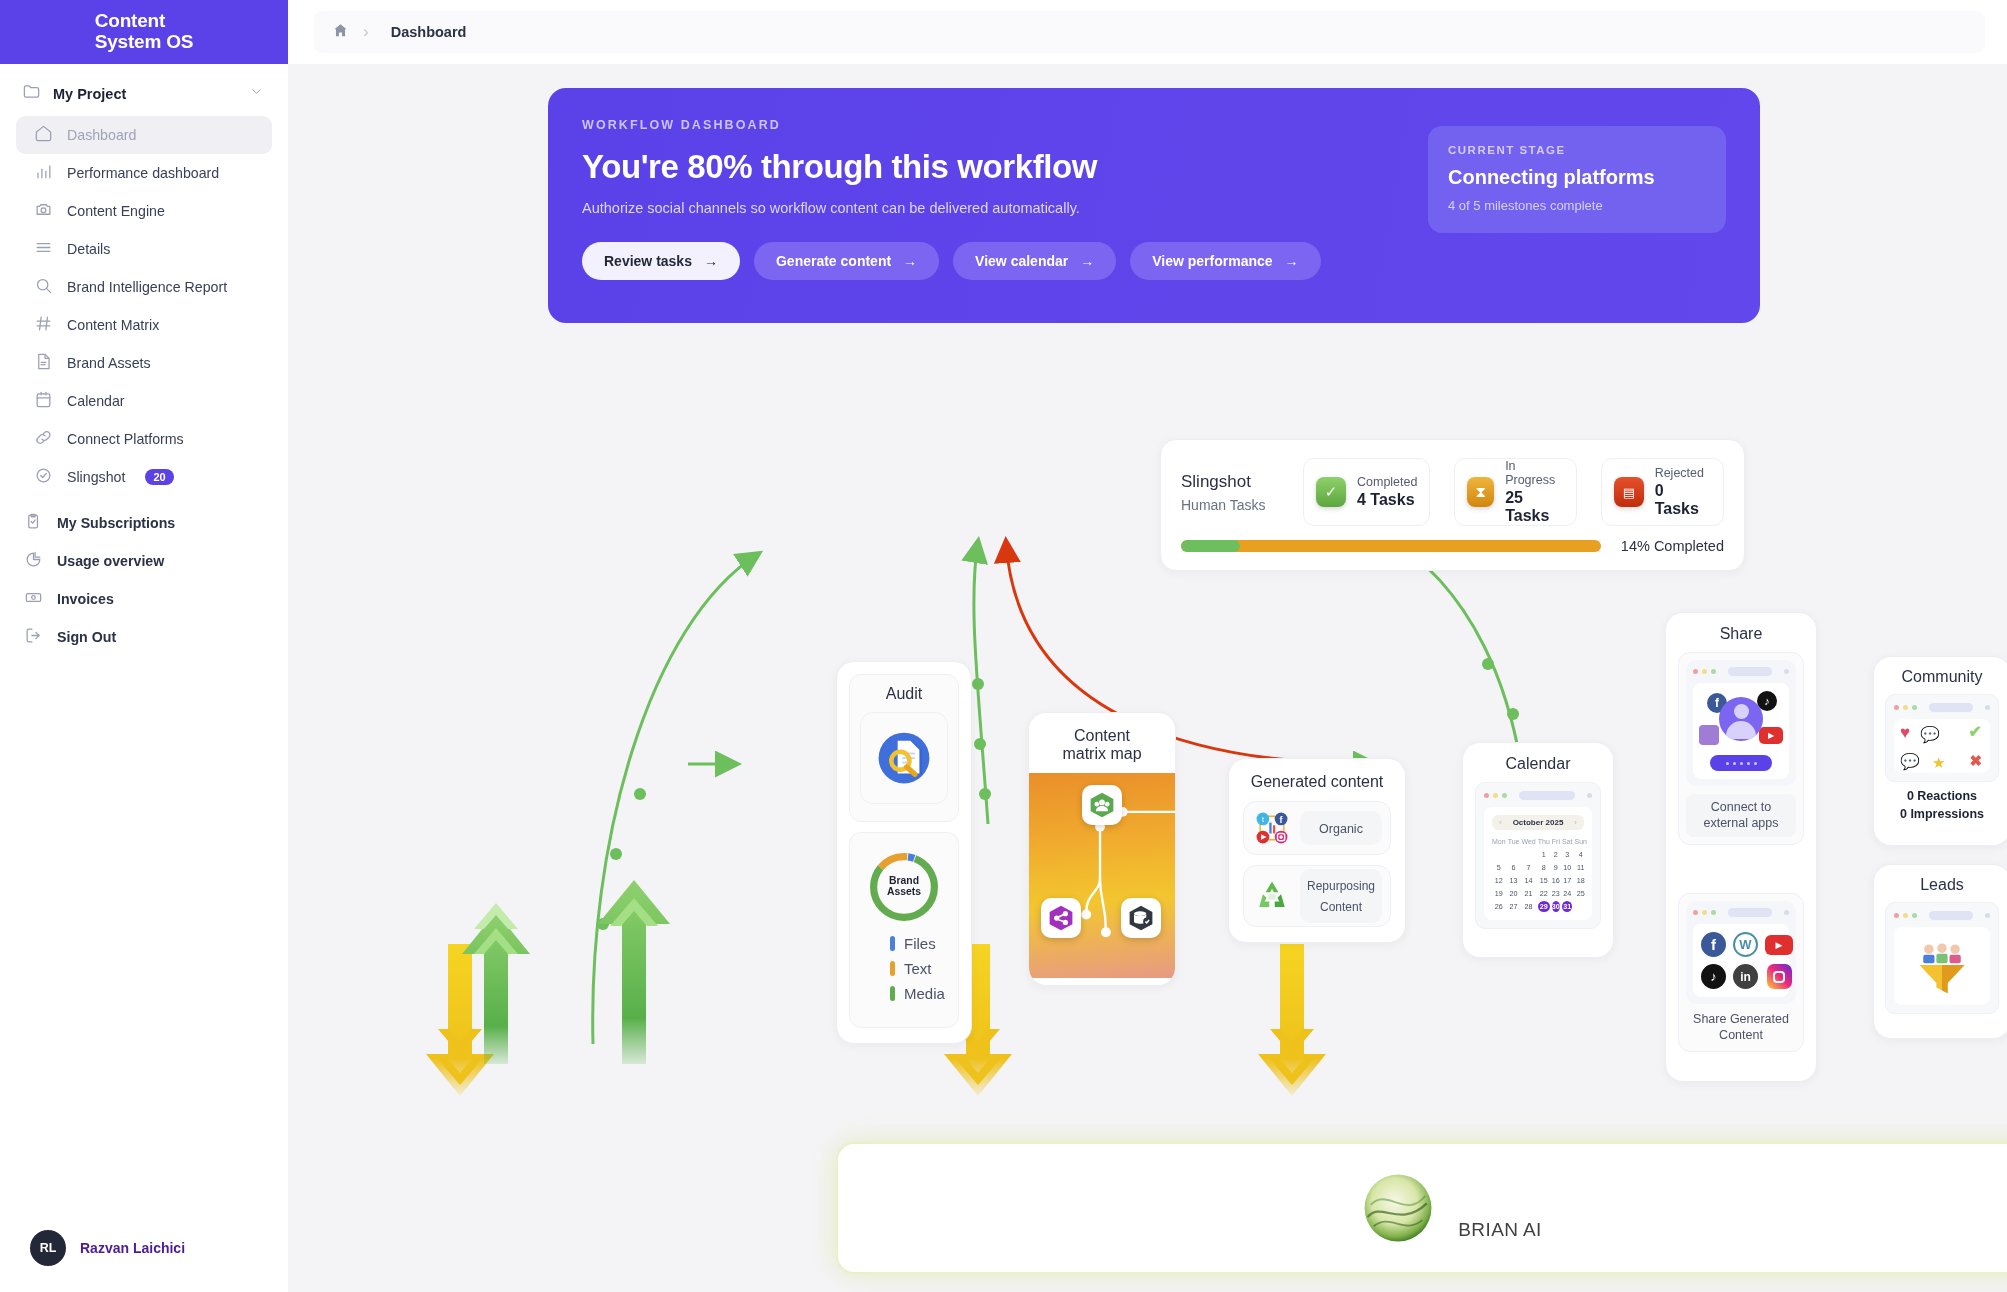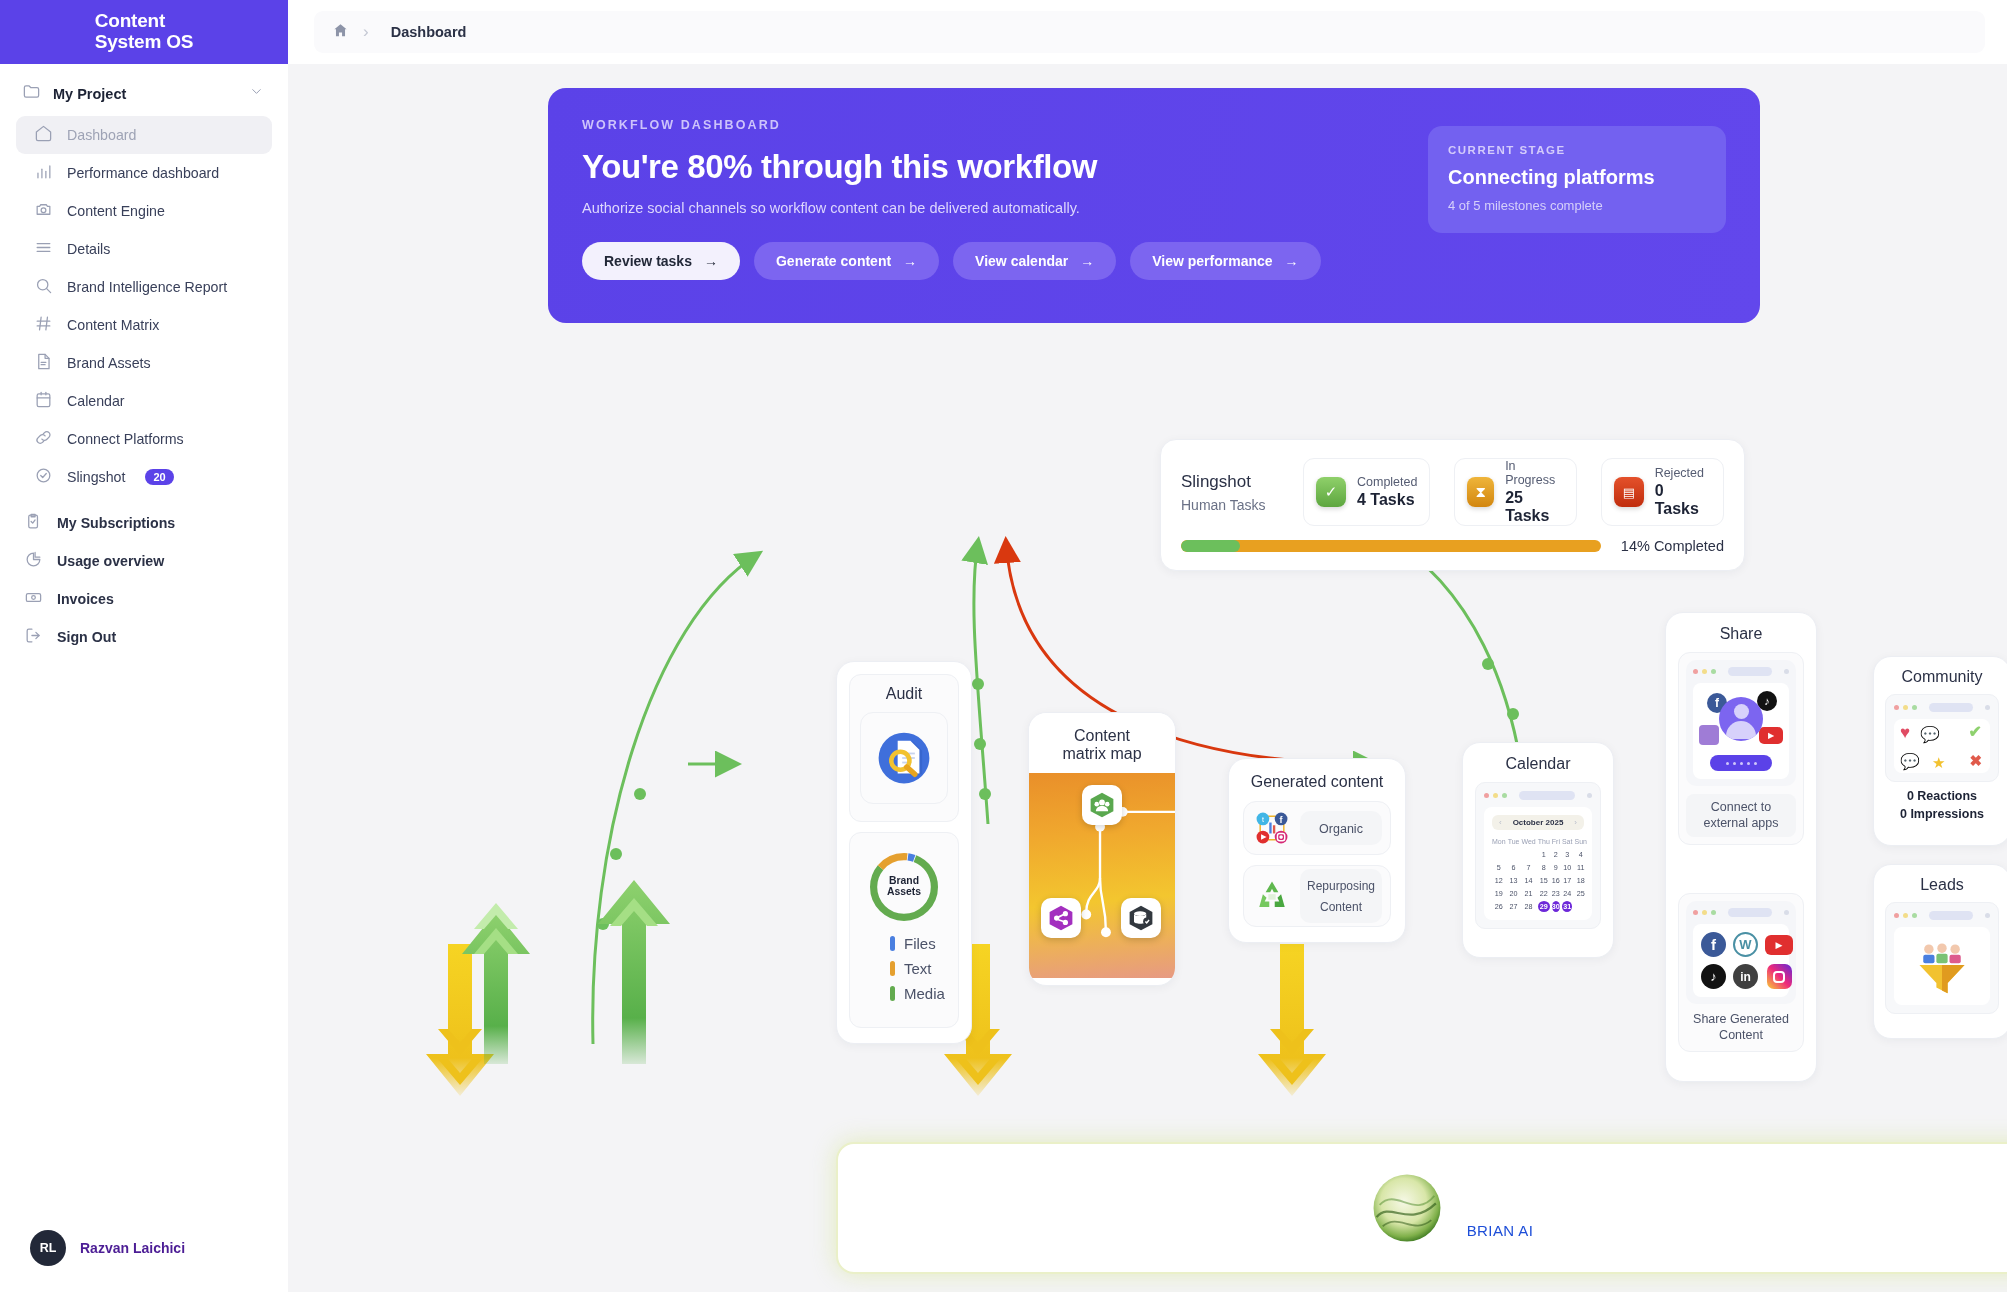--- a/index.html
+++ b/index.html
@@ -157,21 +157,21 @@
   .mini-body { background: #fff; border-radius: 8px; padding: 8px; }
   .node-cap { text-align: center; font-size: 12.5px; color: #4b5268; line-height: 1.25; }
 
   
   .brian {
     position: absolute; left: 548px; top: 1078px; width: 1230px; height: 132px;
     background: #fff; border: 2px solid #eaf0c8; border-radius: 18px;
     box-shadow: 0 0 24px rgba(205,225,120,.45);
     display: flex; align-items: center; justify-content: center; gap: 22px;
   }
-  .brian-name { font-size: 15px; color: #1d4ed8; letter-spacing: .4px; margin-top: 44px; }
+  .brian-name { font-size: 19px; color: #404040; letter-spacing: .4px; margin-top: 44px; }
 
   .svg-layer { position: absolute; inset: 0; width: 100%; height: 100%; pointer-events: none; }
   .legend-row { display: flex; align-items: center; gap: 9px; margin-top: 8px; }
   .legend-chip { width: 5px; height: 15px; border-radius: 3px; }
   .legend-lbl { font-size: 15px; color: #4b5268; }
 
   .cal-grid { display: grid; grid-template-columns: repeat(7,1fr); gap: 2px; margin-top: 6px; }
   .cal-grid span { font-size: 7.2px; text-align: center; color: #4b5268; line-height: 11px; }
   .cal-grid span.hd { color: #9aa0b4; font-size: 7px; }
   .cal-grid span.hl { background: #6d28d9; color: #fff; border-radius: 50%; font-weight: 700; }

